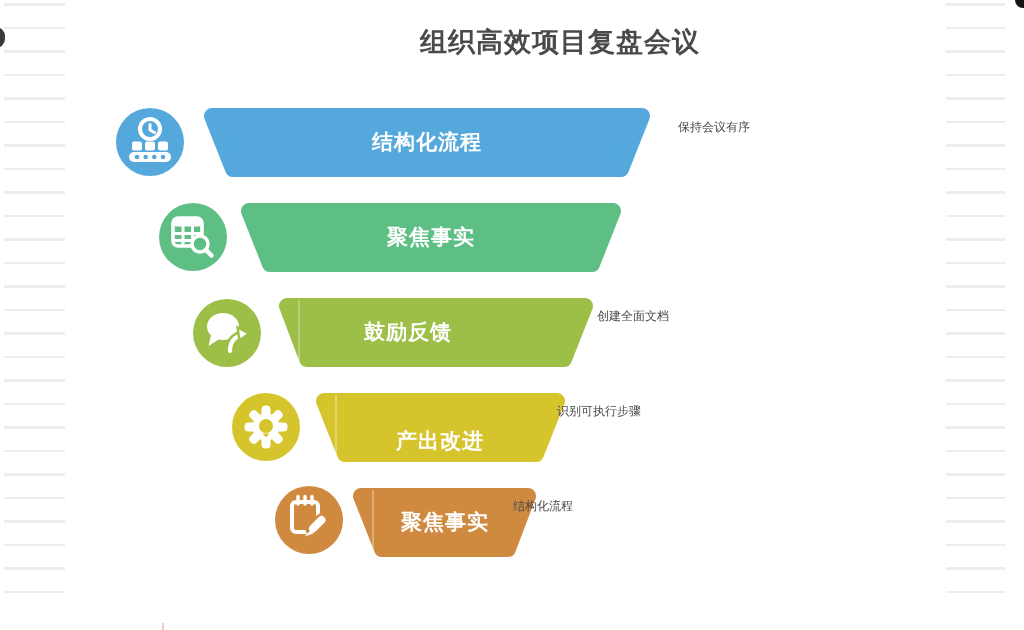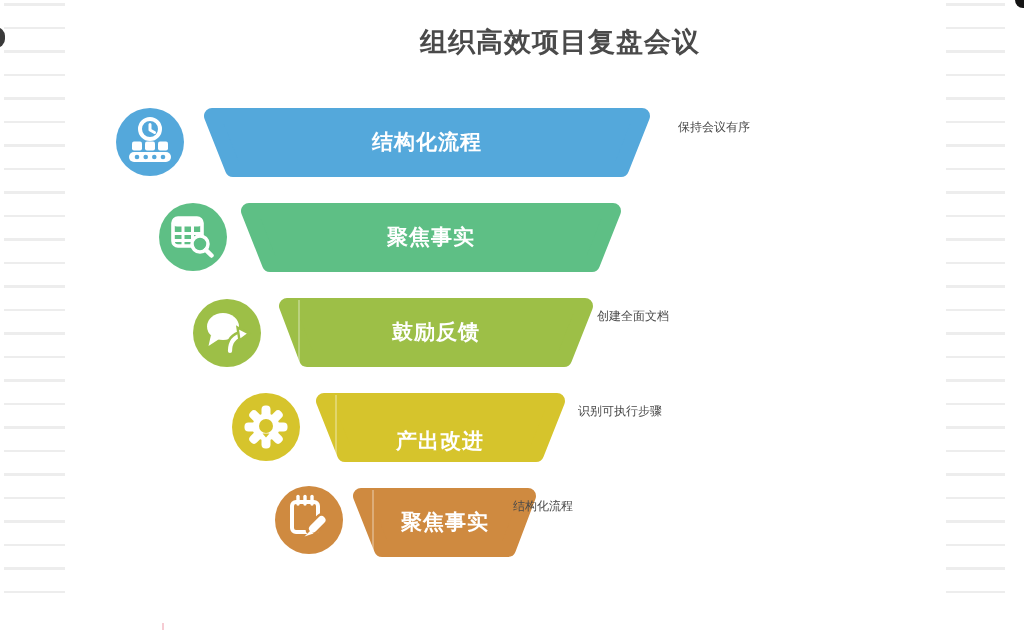--- a/index.html
+++ b/index.html
@@ -117,26 +117,26 @@
     <line x1="23" y1="10.5" x2="23" y2="18" stroke="#ffffff" stroke-width="3.4" stroke-linecap="round"></line>
     <line x1="30" y1="10.5" x2="30" y2="18" stroke="#ffffff" stroke-width="3.4" stroke-linecap="round"></line>
     <line x1="37" y1="10.5" x2="37" y2="18" stroke="#ffffff" stroke-width="3.4" stroke-linecap="round"></line>
     <line x1="37" y1="43.5" x2="47" y2="33.5" stroke-width="13" stroke-linecap="round" stroke="#CF8A40"></line>
     <line x1="38" y1="42.5" x2="46.5" y2="34" stroke="#ffffff" stroke-width="8" stroke-linecap="round"></line>
     <polygon points="29.5,50.5 35.5,44.5 38.5,47.5" fill="#ffffff"></polygon>
   </svg>
 
   <div class="seg-label" style="left:427px;top:142px">结构化流程</div>
   <div class="seg-label" style="left:431px;top:237px">聚焦事实</div>
-  <div class="seg-label" style="left:436px;top:332px">鼓励反馈</div>
+  <div class="seg-label" style="left:408px;top:332px">鼓励反馈</div>
   <div class="seg-label" style="left:440px;top:441px">产出改进</div>
   <div class="seg-label" style="left:445px;top:522px">聚焦事实</div>
 
   <div class="seg-note" style="left:678px;top:117px">保持会议有序</div>
   <div class="seg-note" style="left:597px;top:306px">创建全面文档</div>
-  <div class="seg-note" style="left:578px;top:401px">识别可执行步骤</div>
+  <div class="seg-note" style="left:557px;top:401px">识别可执行步骤</div>
   <div class="seg-note" style="left:513px;top:496px">结构化流程</div>
 
   <div class="corner-wedge"></div>
   <div class="edge-arc"></div>
   <div class="pink-tick"></div>
 
 </div>
 
 </body></html>

